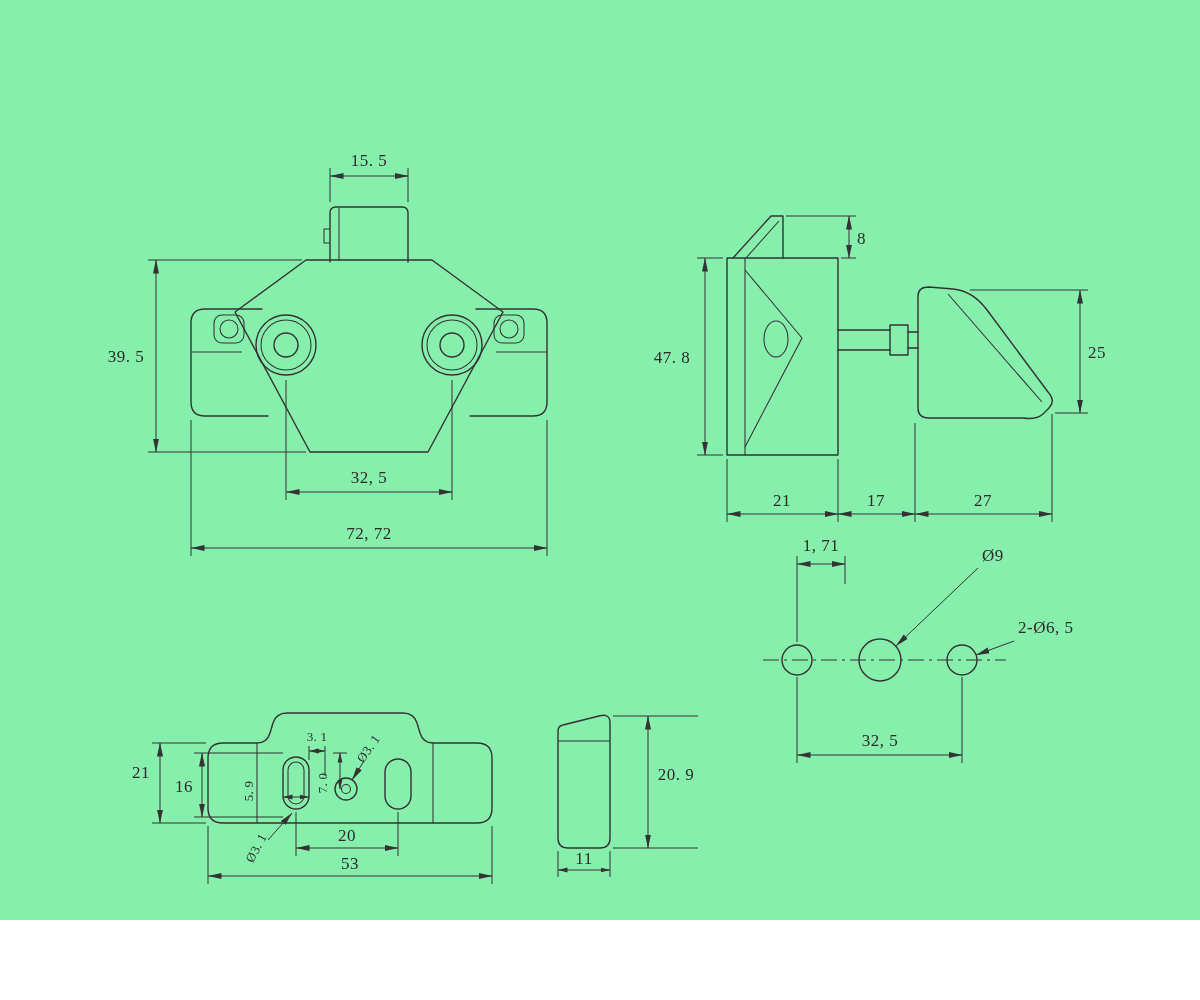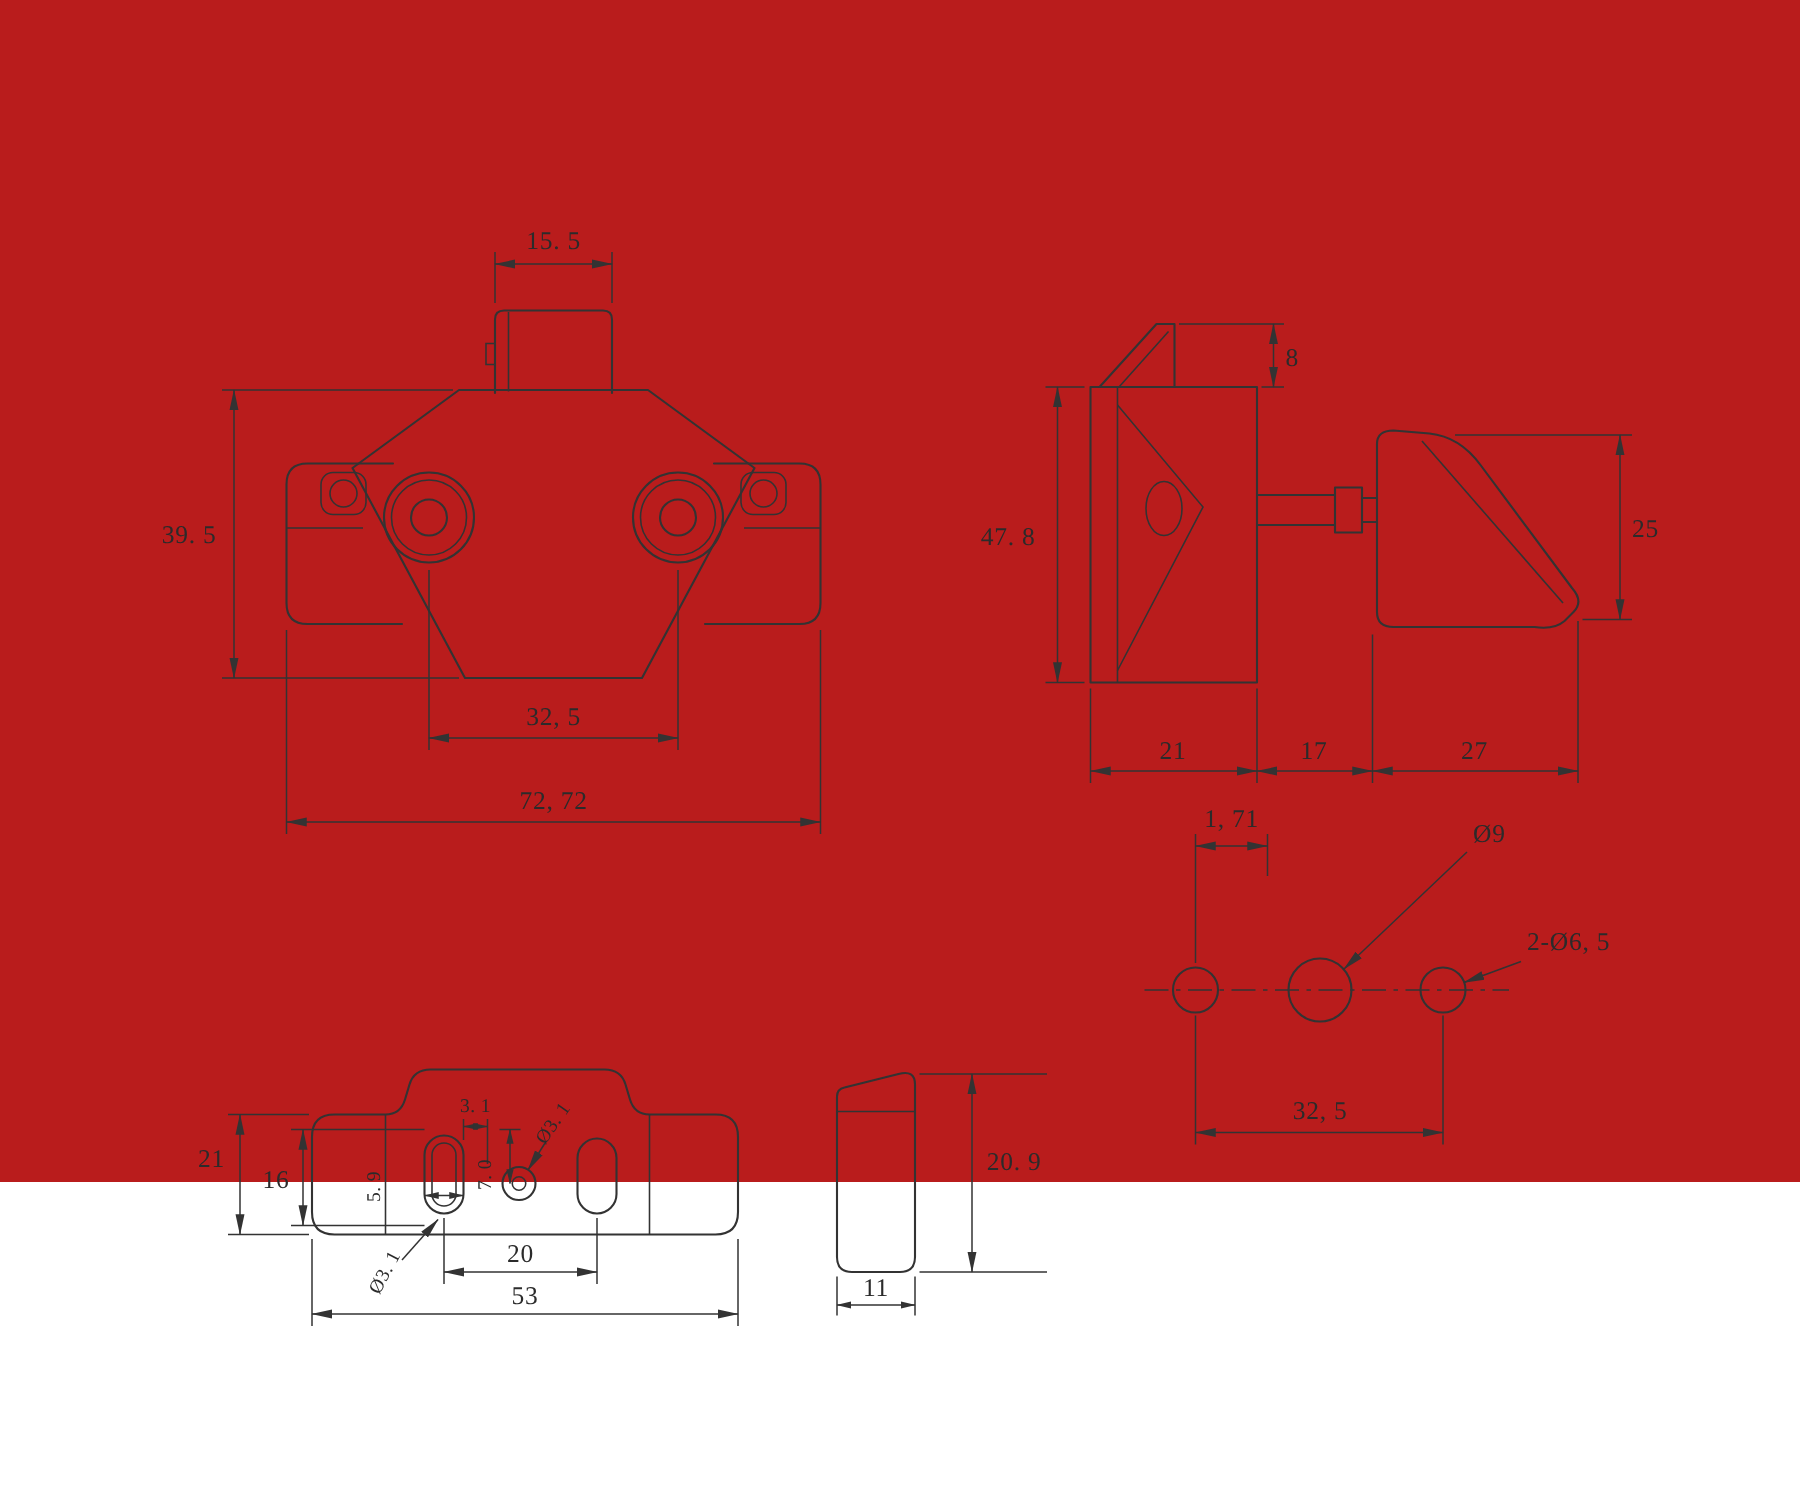--- a/index.html
+++ b/index.html
@@ -1,17 +1,17 @@
 <!DOCTYPE html>
 <html><head>
 <meta charset="utf-8">
 <style>
   html,body{margin:0;padding:0;background:#ffffff;}
   body{width:1200px;height:1000px;overflow:hidden;}
-  .canvas{position:relative;width:1200px;height:788px;background:#b91c1c;}
+  .canvas{position:relative;width:1200px;height:920px;background:#86efac;}
   svg{display:block;}
   .obj{fill:none;stroke:#333333;stroke-width:1.4;stroke-linejoin:round;stroke-linecap:round;}
   .thin{fill:none;stroke:#333333;stroke-width:1.05;}
   .ext{fill:none;stroke:#333333;stroke-width:1;}
   .dim{fill:none;stroke:#333333;stroke-width:1;marker-start:url(#arr);marker-end:url(#arr);}
   .dimS{fill:none;stroke:#333333;stroke-width:1;marker-start:url(#arrS);marker-end:url(#arrS);}
   .leader{fill:none;stroke:#333333;stroke-width:1;marker-end:url(#arr);}
   .cl{fill:none;stroke:#333333;stroke-width:1;stroke-dasharray:16 5 3 5;}
   text{fill:#2b2b2b;font-family:"Liberation Serif",serif;font-size:17px;letter-spacing:0.5px;}
   text.sm{font-size:13px;letter-spacing:0.3px;}

